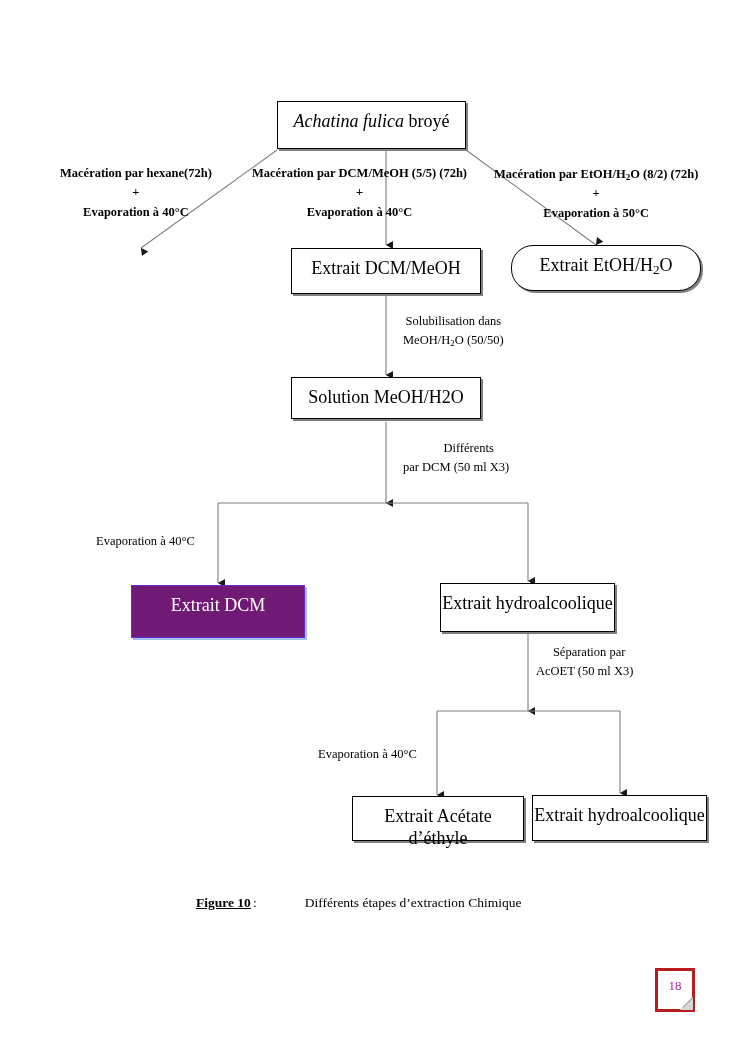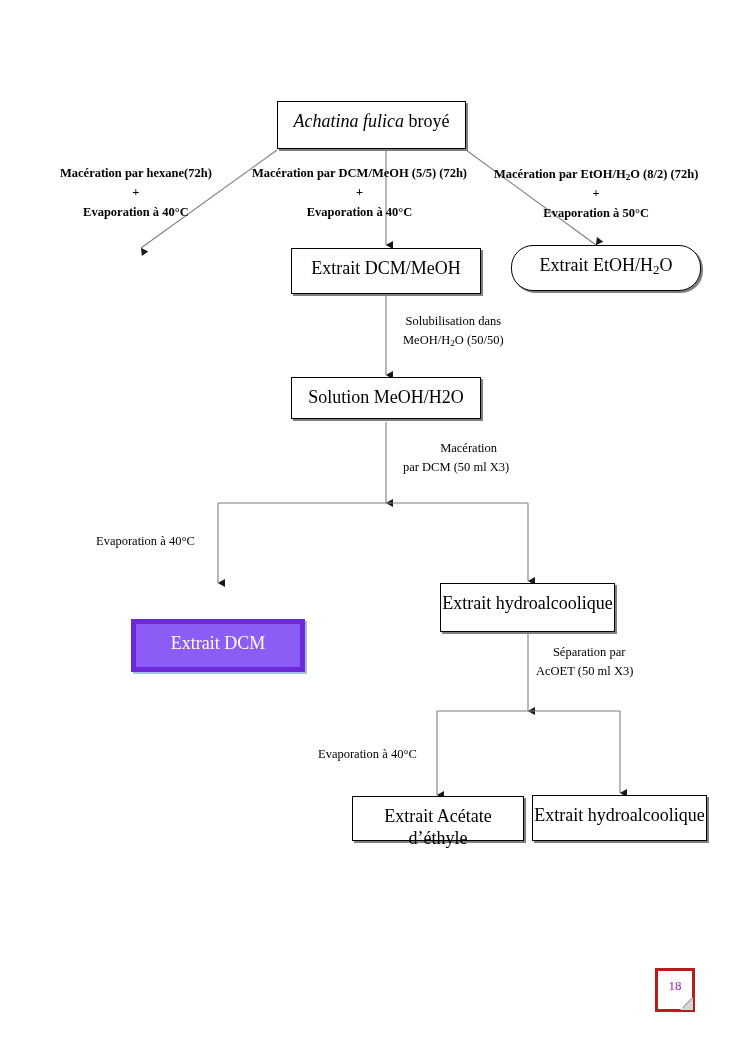--- a/index.html
+++ b/index.html
@@ -34,25 +34,24 @@
     text-align: center;
     font-size: 18px;
     line-height: 1.2;
     color: #000000;
   }
   .node .lbl {
     display: block;
     padding-top: 9px;
   }
   .node.highlight {
-    background: #8b5cf6;
-    border: 5px solid #6d28d9;
+    background: #701a75;
+    border: 1px solid #6d28d9;
     color: #ffffff;
     box-shadow: 2px 2px 0 0 #9fc2e4;
-    margin-top: 34px;
   }
   .node.highlight .lbl { color: #ffffff; }
 
   .italic { font-style: italic; }
 
   
   .edge-label {
     position: absolute;
     font-size: 12.5px;
     line-height: 1.55;
@@ -208,37 +207,40 @@
     <span class="ln">+</span>
     <span class="ln">Evaporation à 50°C</span>
   </div>
 
   <div class="edge-label lft" style="left:403px; top:312px;">
     <span class="ln">Solubilisation dans</span>
     <span class="ln"><span>MeOH/H</span><sub>2</sub><span>O (50/50)</span></span>
   </div>
 
   <div class="edge-label lft" style="left:403px; top:439px;">
-    <span class="ln" style="padding-left:25px;">Macération</span>
+    <span class="ln" style="padding-left:25px;">Différents</span>
     <span class="ln">par DCM (50 ml X3)</span>
   </div>
 
   <div class="edge-label lft" style="left:96px; top:532px;">
     <span class="ln">Evaporation à 40°C</span>
   </div>
 
   <div class="edge-label lft" style="left:536px; top:643px;">
     <span class="ln" style="padding-left:9px;">Séparation par</span>
     <span class="ln">AcOET (50 ml X3)</span>
   </div>
 
   <div class="edge-label lft" style="left:318px; top:745px;">
     <span class="ln">Evaporation à 40°C</span>
   </div>
 
+  <div id="caption">
+    <span class="fig">Figure 10</span><span class="colon">:</span><span class="captxt">Différents étapes d’extraction Chimique</span>
+  </div>
 
   <div id="pagenum">
     <span>18</span>
     <span class="fold"></span>
     <span class="foldline"></span>
   </div>
 
 </div>
 
 </body></html>

